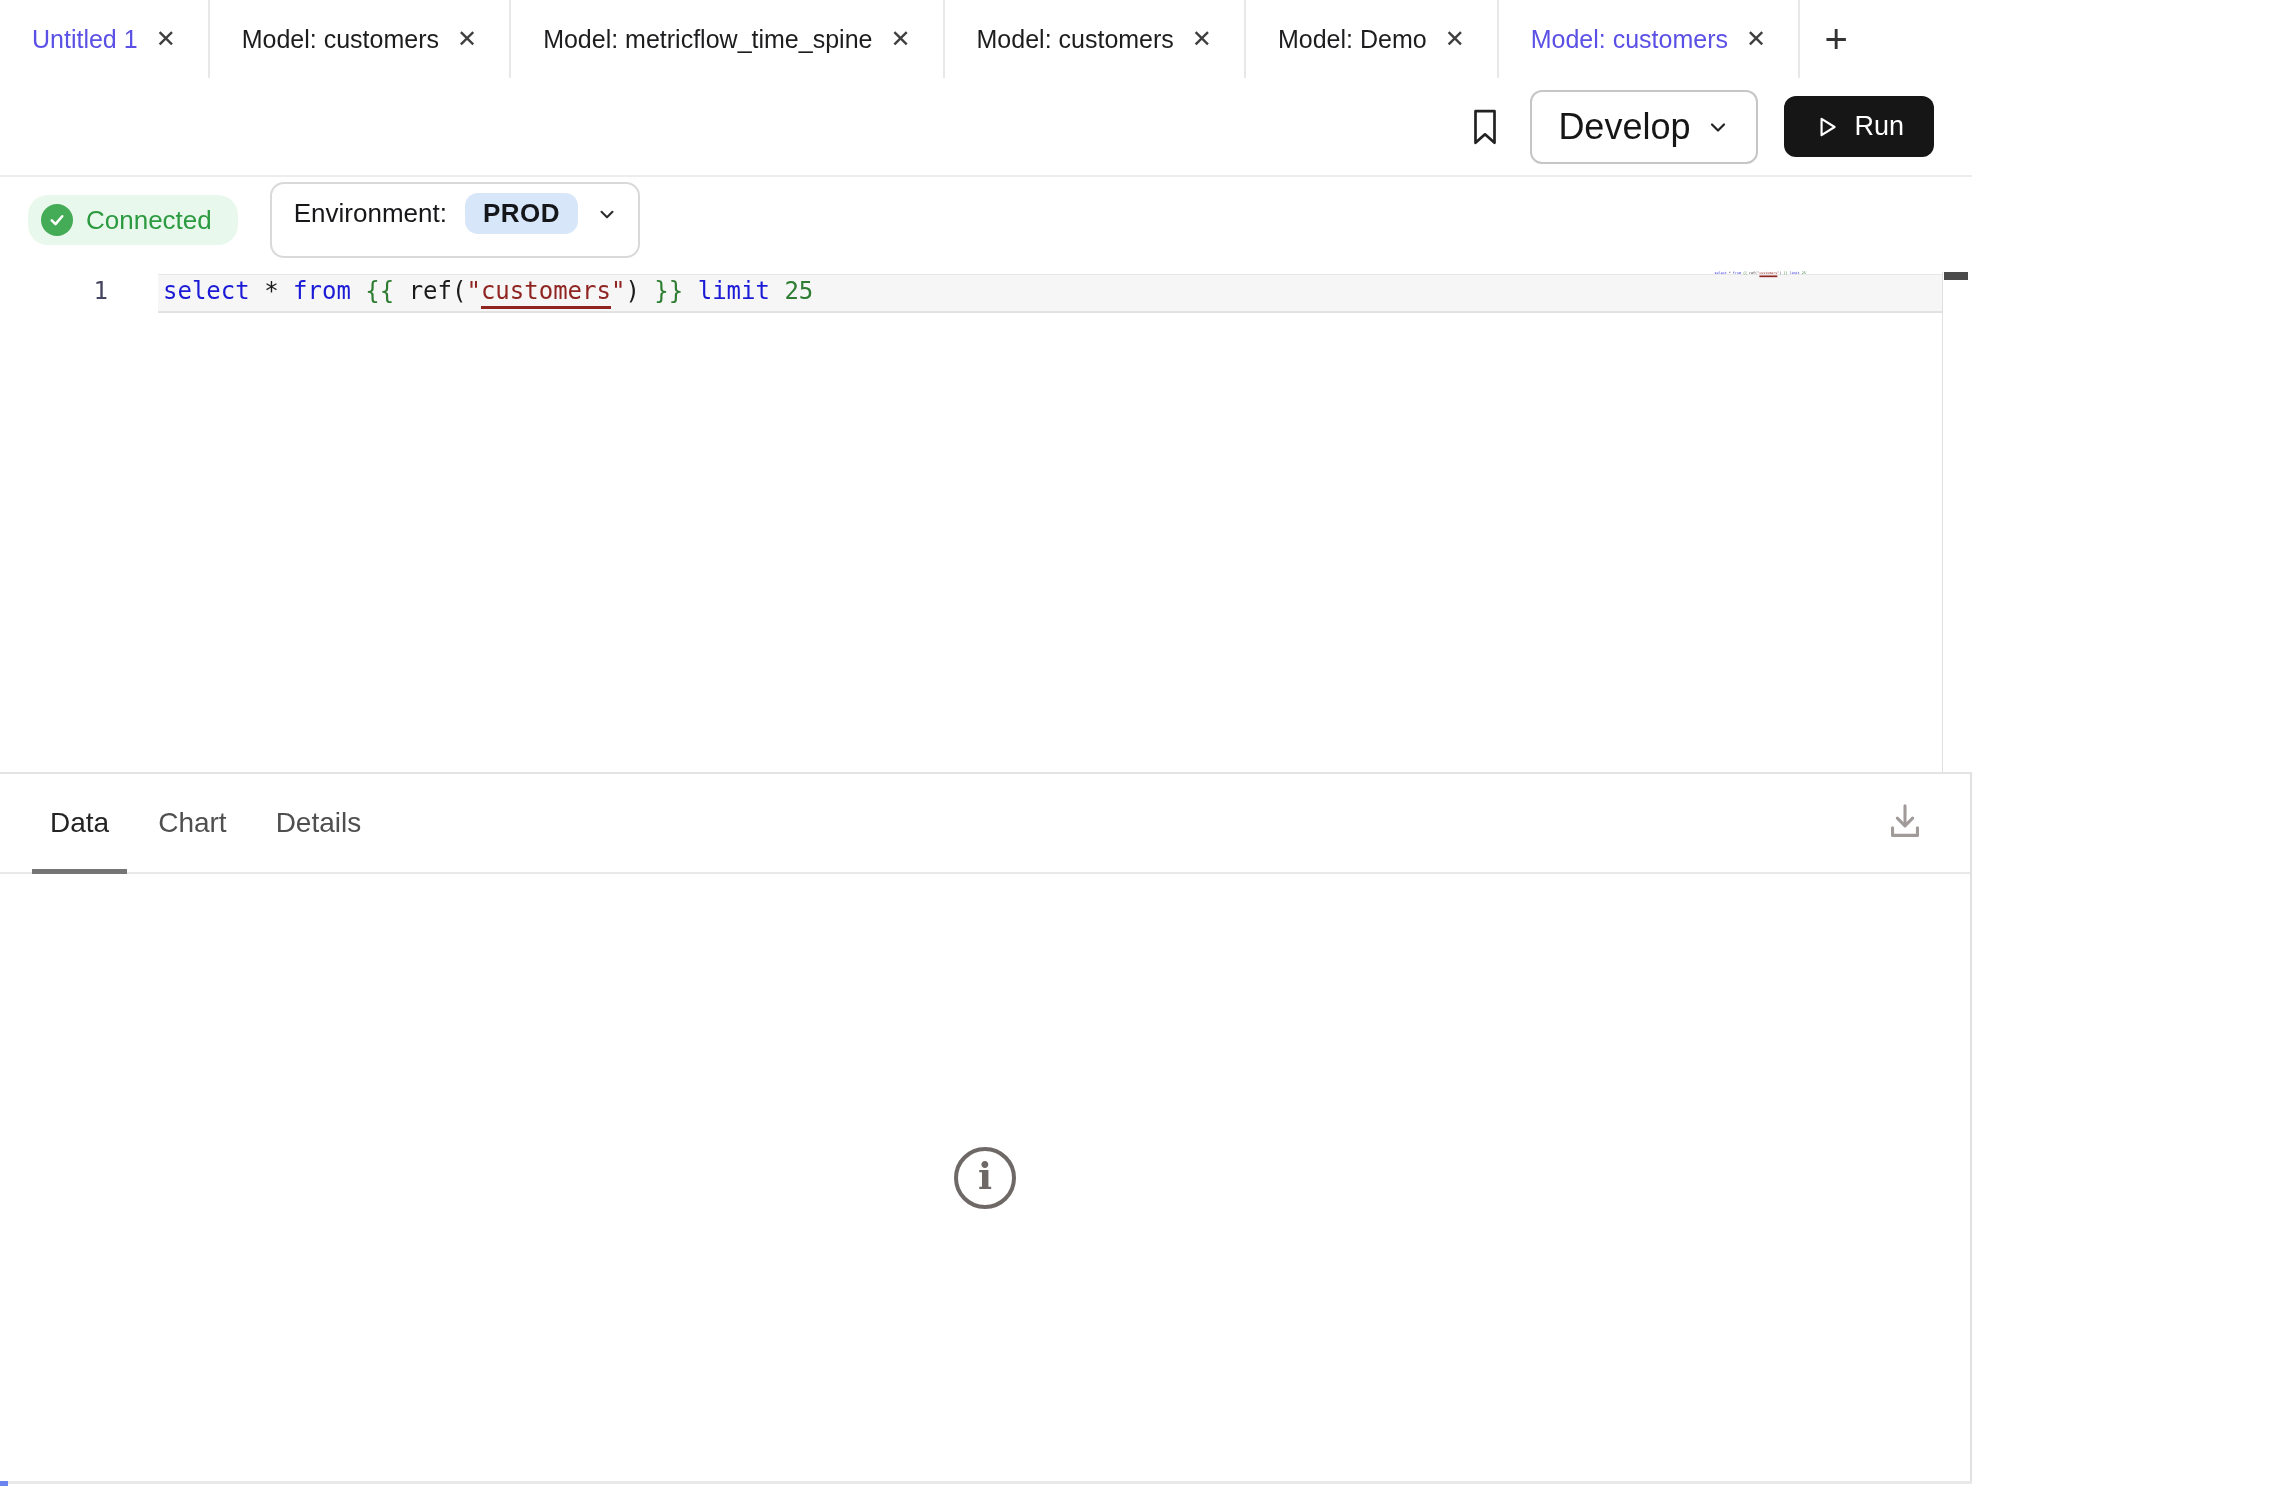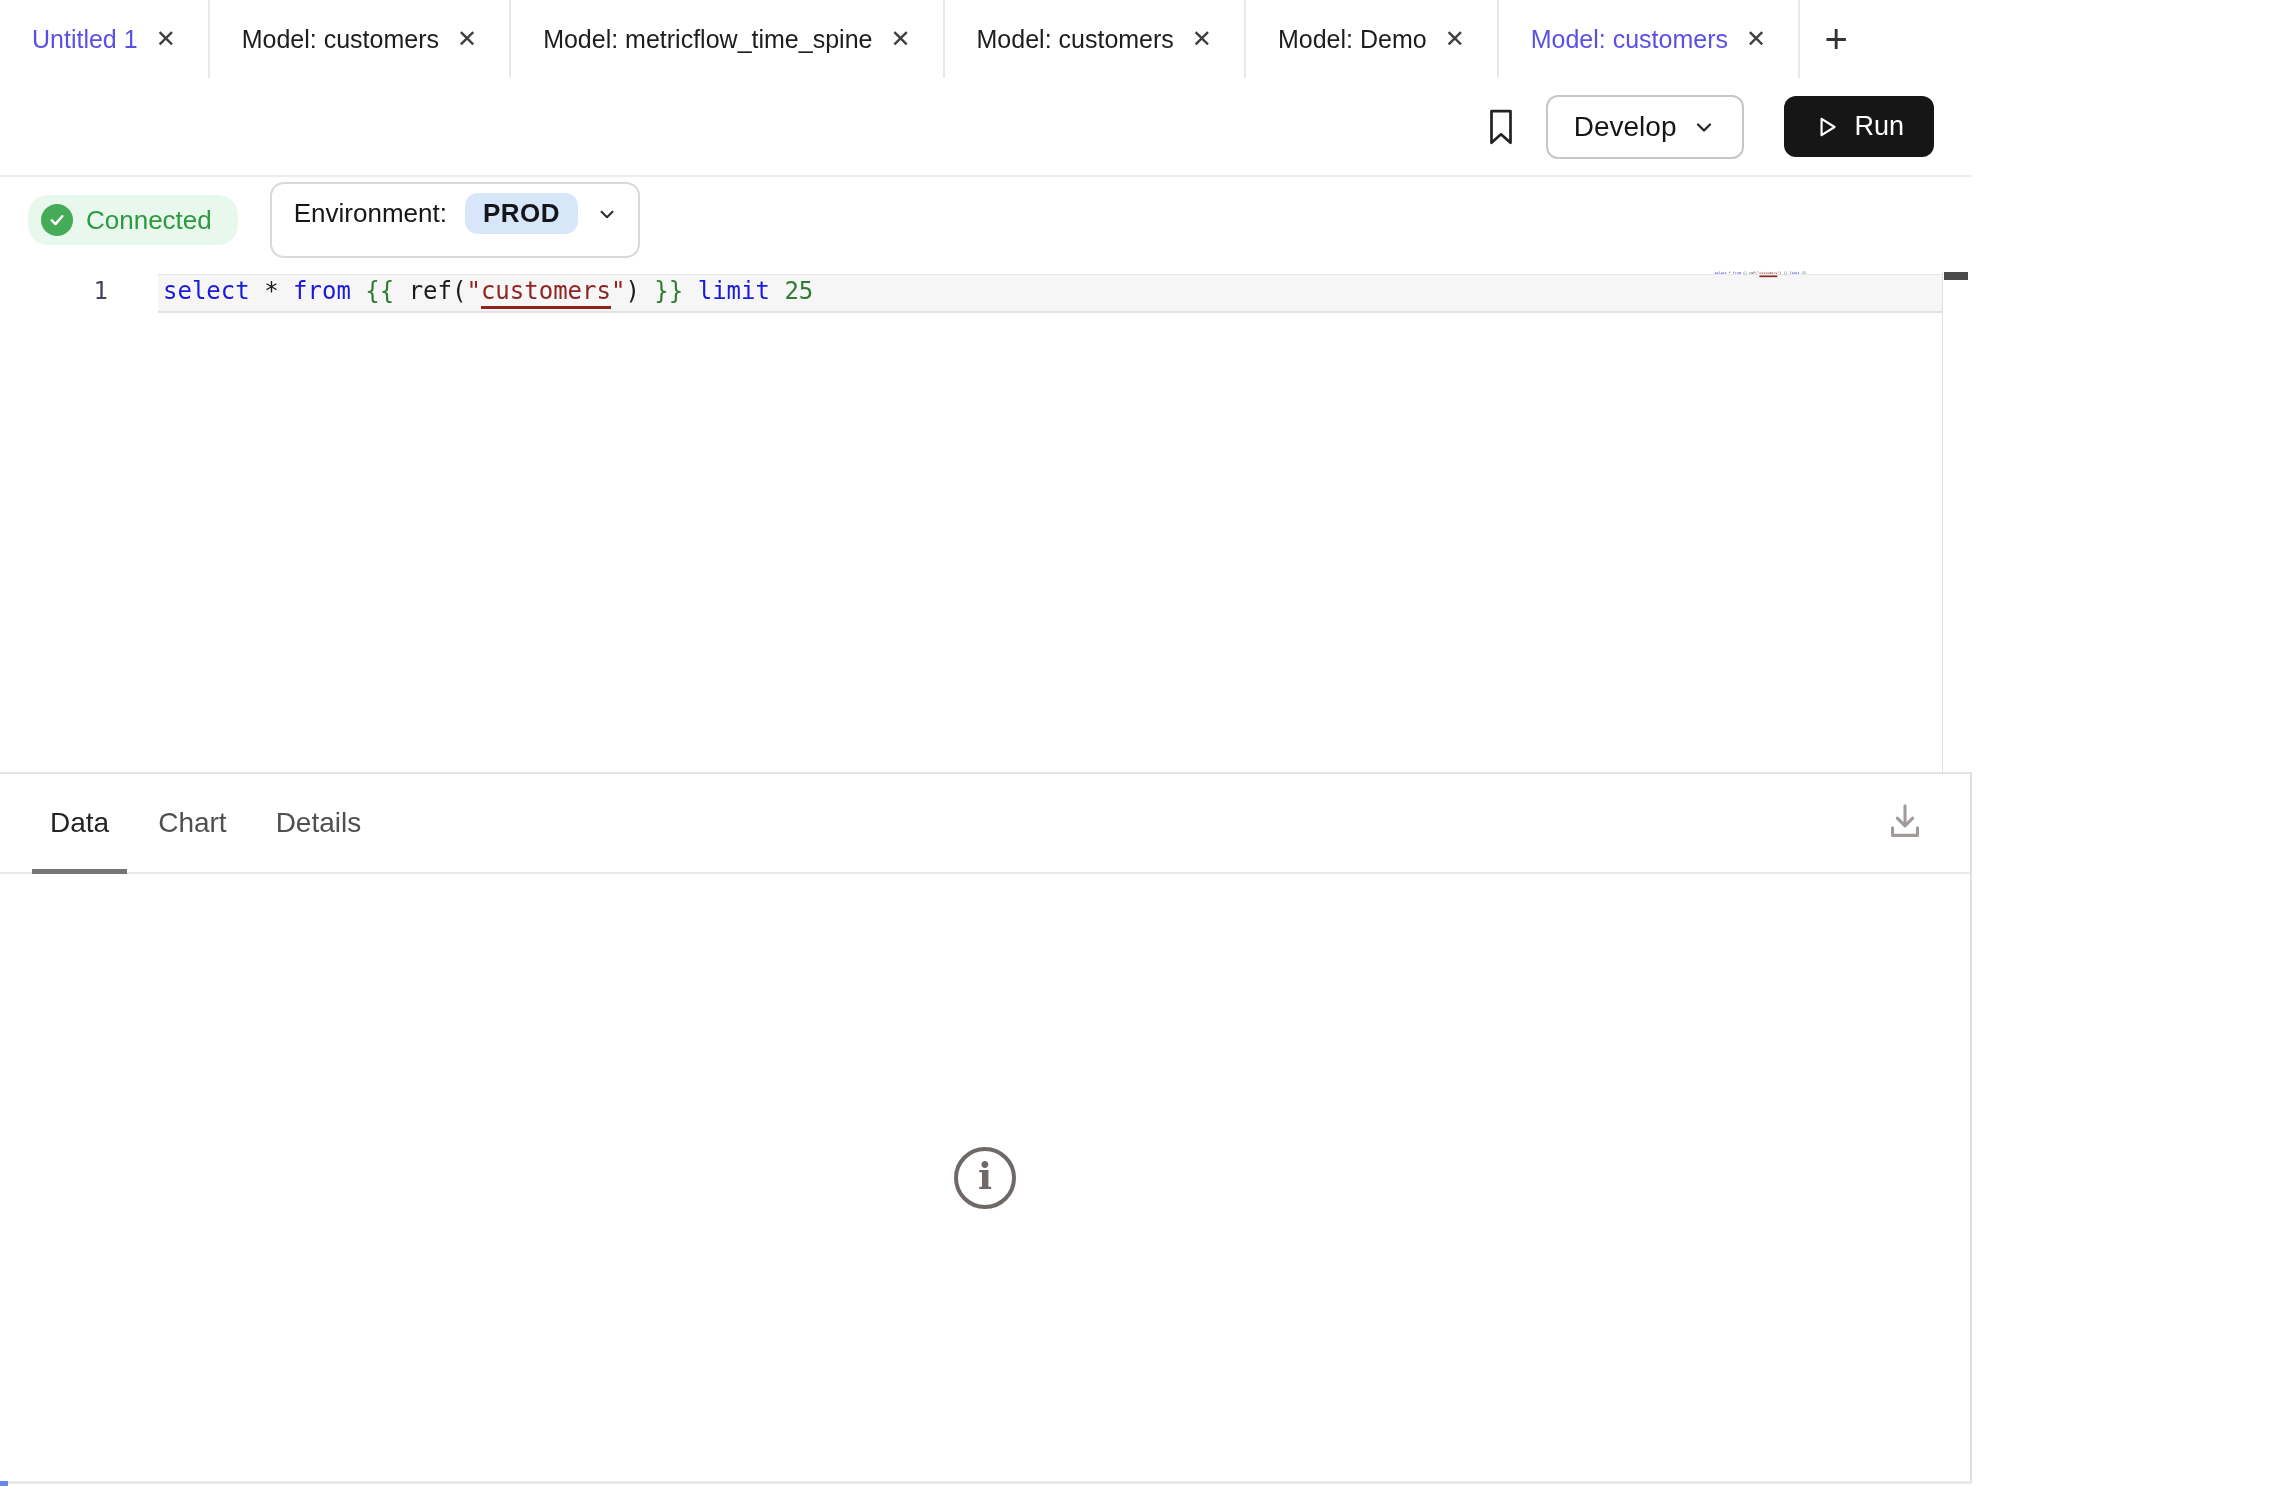--- a/index.html
+++ b/index.html
@@ -26,29 +26,28 @@
   
   .toolbar{
     position:absolute;top:78px;left:0;right:0;height:99px;background:#fff;
     display:flex;align-items:center;justify-content:flex-end;gap:26px;
     padding-right:38px;box-sizing:border-box;border-bottom:2px solid #ededed;
   }
   .icon-btn{display:flex;align-items:center;justify-content:center;background:none;border:none;cursor:pointer;padding:0;}
   .btn-develop{
     display:flex;align-items:center;gap:16px;background:#fff;
     border:2px solid #c6c6c6;border-radius:12px;padding:14px 26px;
-    font-size:28px;font-weight:500;color:#161616;cursor:pointer;
+    font-size:36px;font-weight:500;color:#161616;cursor:pointer;
     font-family:"Liberation Sans", sans-serif;
   }
   .btn-run{
     display:flex;align-items:center;gap:14px;background:var(--run-bg);
     border:none;border-radius:12px;padding:15px 30px;
     font-size:27px;font-weight:500;color:#fff;cursor:pointer;
     font-family:"Liberation Sans", sans-serif;
-    margin-left:14px;
   }
   
   .statusrow{
     position:absolute;top:179px;left:0;right:0;height:82px;
     display:flex;align-items:center;gap:32px;padding-left:28px;background:#fff;
   }
   .badge-connected{
     display:flex;align-items:center;gap:13px;
     background:var(--green-bg);border-radius:20px;padding:9px 26px 9px 13px;
   }

